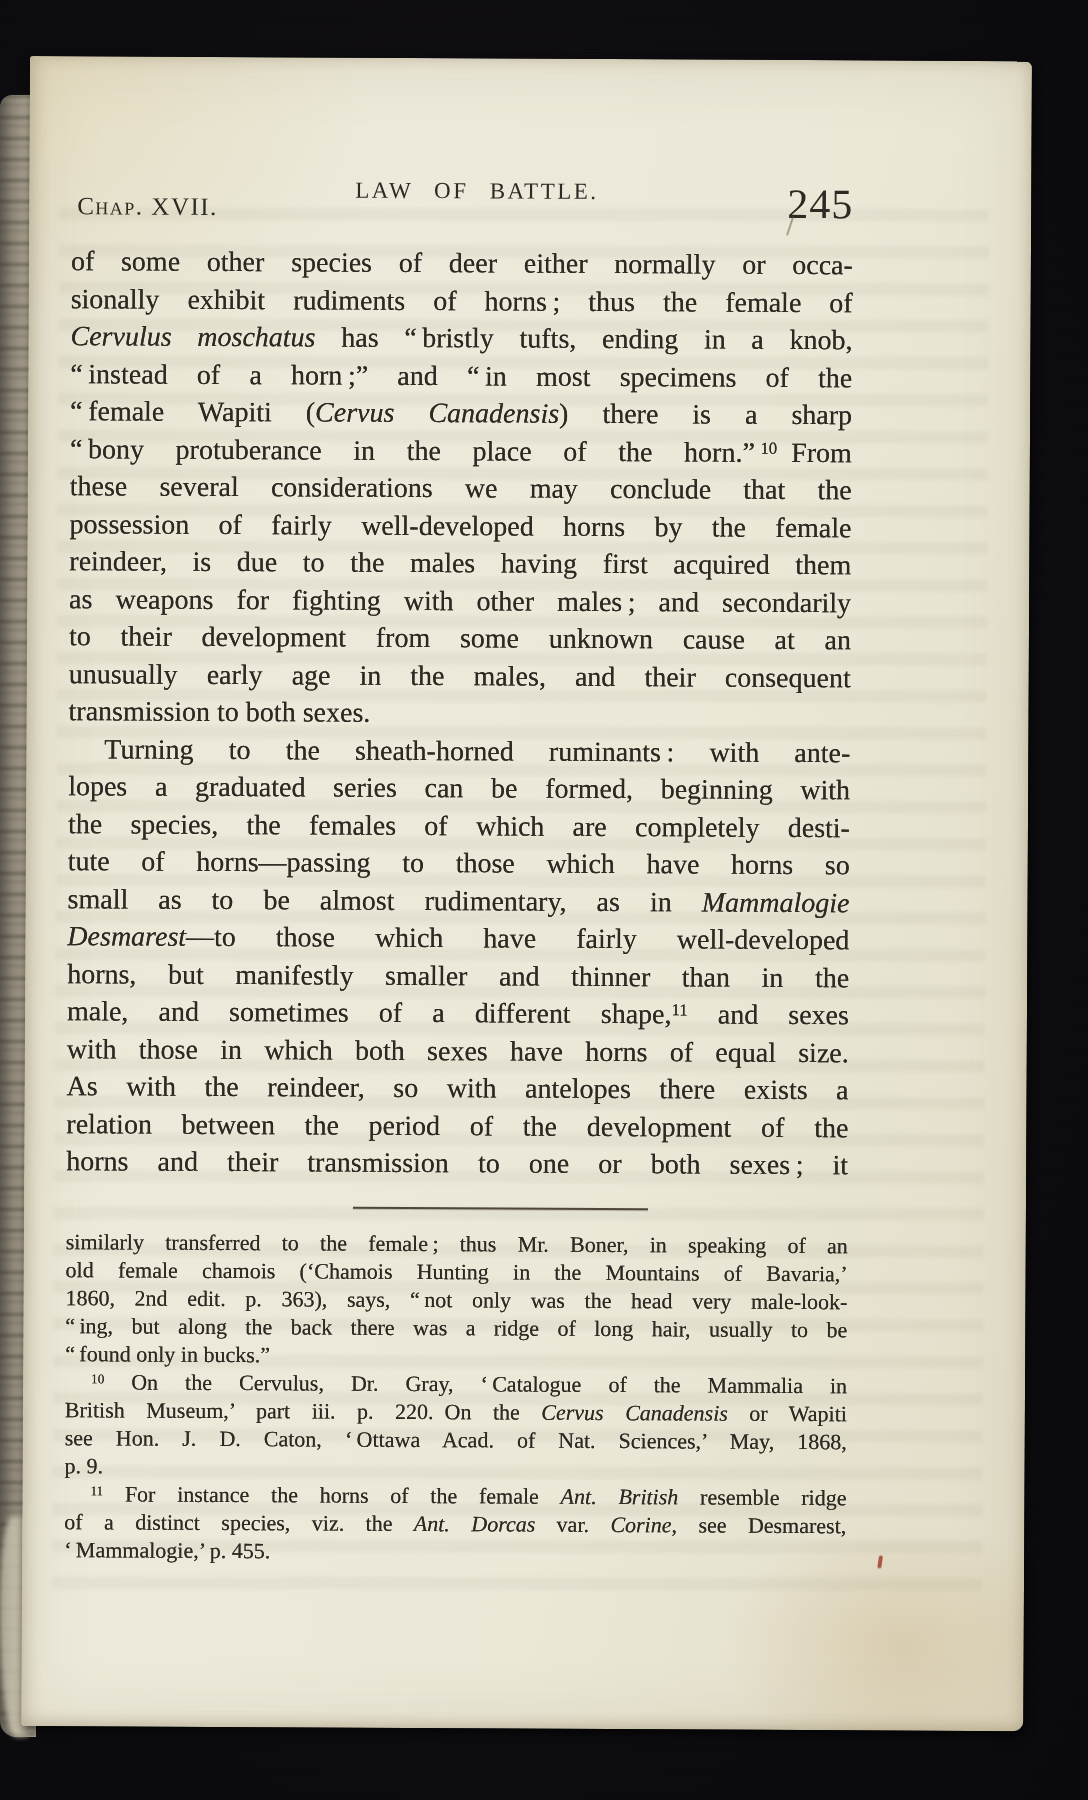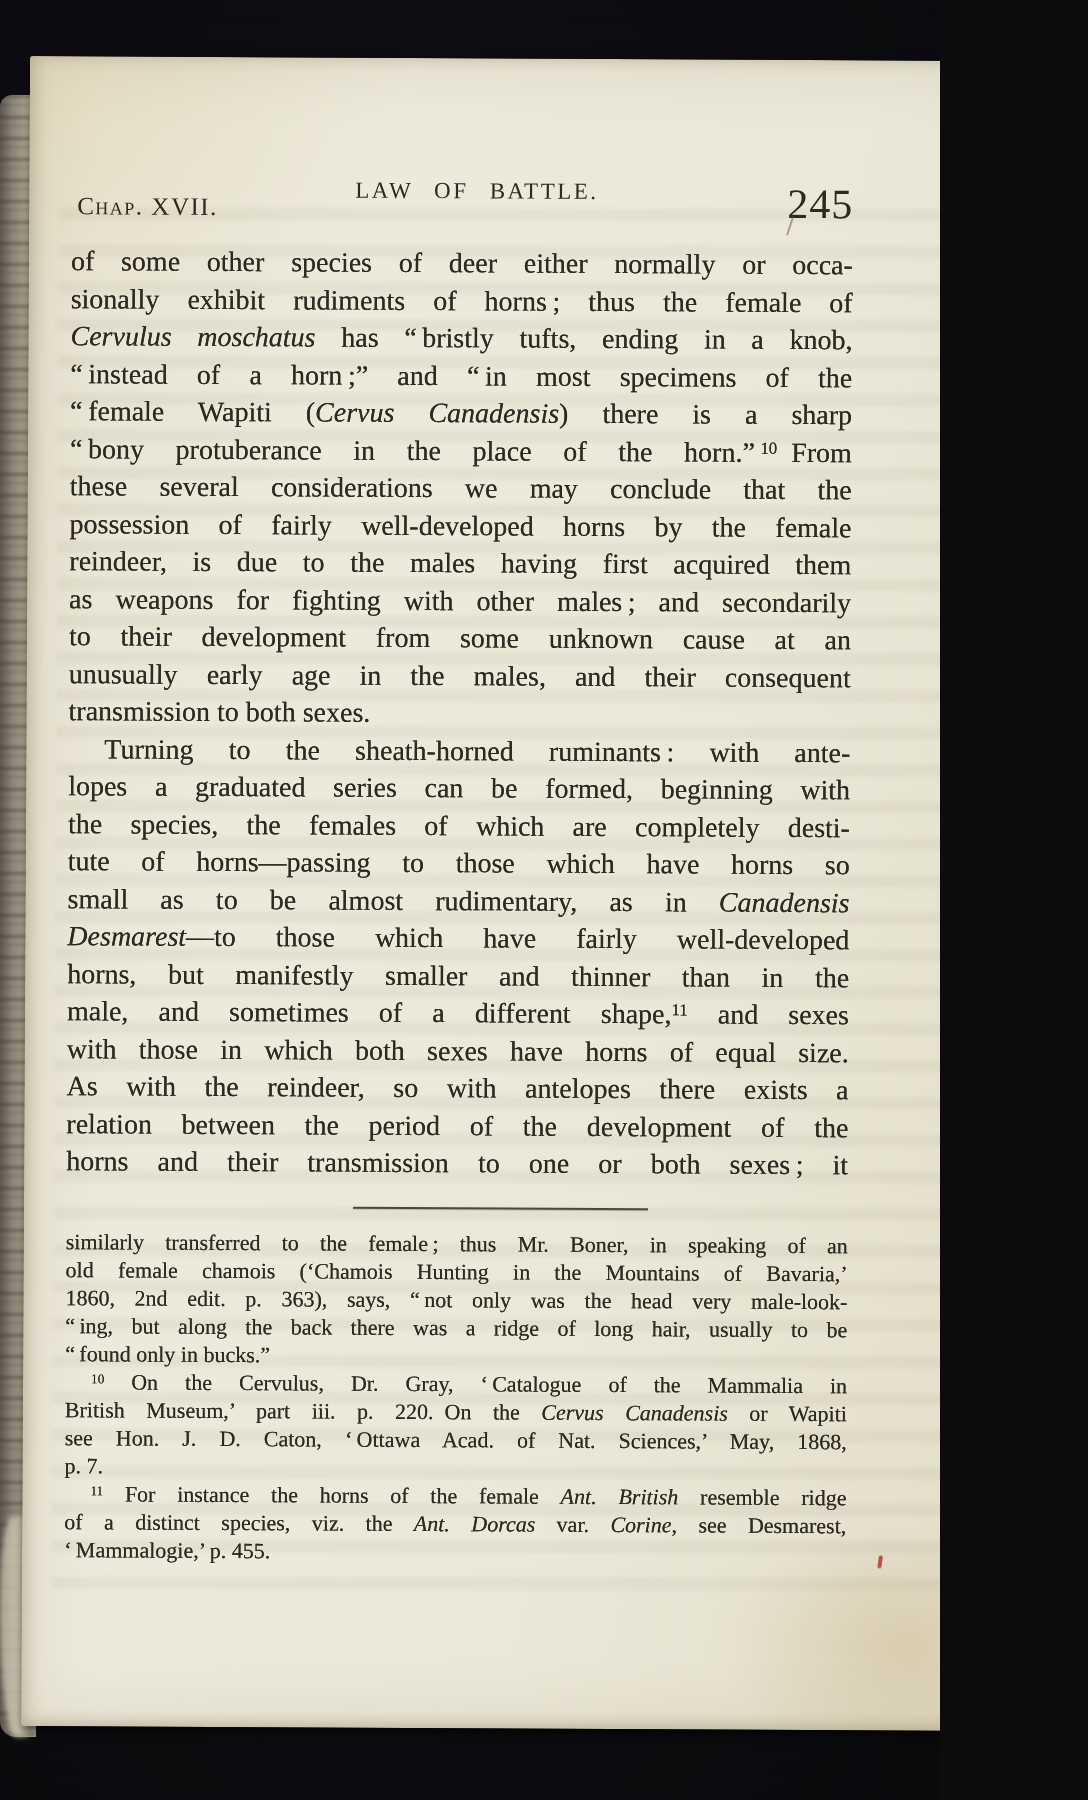--- a/index.html
+++ b/index.html
@@ -2,21 +2,21 @@
 <html><head>
 <meta charset="utf-8">
 <style>
   html,body{margin:0;padding:0;}
   body{
     width:1088px;height:1800px;
     background:#0d0b0e;
     font-family:"Liberation Serif","DejaVu Serif",serif;
     overflow:hidden;
   }
-  .stage{position:relative;width:940px;height:1800px;overflow:hidden;
+  .stage{position:relative;width:1088px;height:1800px;overflow:hidden;
     background:
       radial-gradient(ellipse at 45% 40%, #14121680 0%, #0a090c 100%),
       repeating-linear-gradient(to bottom, #151218 0 1px, #0c0a0e 1px 3px);
   }
   
   .page-edges{
     position:absolute;left:0;top:95px;width:36px;height:1642px;
     background:linear-gradient(to right,#5d594f,#8d8677 35%,#a59e8c 70%,#b2aa97 100%);
     border-radius:12px 0 0 16px;
   }
@@ -135,42 +135,42 @@
           <div class="line"><span>possession of fairly well-developed horns by the female</span></div>
           <div class="line"><span>reindeer, is due to the males having first acquired them</span></div>
           <div class="line"><span>as weapons for fighting with other males ; and secondarily</span></div>
           <div class="line"><span>to their development from some unknown cause at an</span></div>
           <div class="line"><span>unusually early age in the males, and their consequent</span></div>
           <div class="line end"><span>transmission to both sexes.</span></div>
           <div class="line indent"><span>Turning to the sheath-horned ruminants : with ante-</span></div>
           <div class="line"><span>lopes a graduated series can be formed, beginning with</span></div>
           <div class="line"><span>the species, the females of which are completely desti-</span></div>
           <div class="line"><span>tute of horns—passing to those which have horns so</span></div>
-          <div class="line"><span>small as to be almost rudimentary, as in </span><span class="it">Canadensis</span></div>
+          <div class="line"><span>small as to be almost rudimentary, as in </span><span class="it">Mammalogie</span></div>
           <div class="line"><span class="it">Desmarest</span><span>—to those which have fairly well-developed</span></div>
           <div class="line"><span>horns, but manifestly smaller and thinner than in the</span></div>
           <div class="line"><span>male, and sometimes of a different shape,</span><sup>11</sup><span> and sexes</span></div>
           <div class="line"><span>with those in which both sexes have horns of equal size.</span></div>
           <div class="line"><span>As with the reindeer, so with antelopes there exists a</span></div>
           <div class="line"><span>relation between the period of the development of the</span></div>
           <div class="line"><span>horns and their transmission to one or both sexes ; it</span></div>
         </div>
 
       <div class="fn-rule"></div>
 
       <div class="footnotes">
           <div class="fn-line"><span>similarly transferred to the female ; thus Mr. Boner, in speaking of an</span></div>
           <div class="fn-line"><span>old female chamois (‘Chamois Hunting in the Mountains of Bavaria,’</span></div>
           <div class="fn-line"><span>1860, 2nd edit. p. 363), says, “ not only was the head very male-look-</span></div>
           <div class="fn-line"><span>“ ing, but along the back there was a ridge of long hair, usually to be</span></div>
           <div class="fn-line end"><span>“ found only in bucks.”</span></div>
           <div class="fn-line indent"><sup>10</sup><span> On the Cervulus, Dr. Gray, ‘ Catalogue of the Mammalia in</span></div>
           <div class="fn-line"><span>British Museum,’ part iii. p. 220. On the </span><span class="it">Cervus Canadensis</span><span> or Wapiti</span></div>
           <div class="fn-line"><span>see Hon. J. D. Caton, ‘ Ottawa Acad. of Nat. Sciences,’ May, 1868,</span></div>
-          <div class="fn-line end"><span>p. 7.</span></div>
+          <div class="fn-line end"><span>p. 9.</span></div>
           <div class="fn-line indent"><sup>11</sup><span> For instance the horns of the female </span><span class="it">Ant. British</span><span> resemble ridge</span></div>
           <div class="fn-line"><span>of a distinct species, viz. the </span><span class="it">Ant. Dorcas</span><span> var. </span><span class="it">Corine</span><span>, see Desmarest,</span></div>
           <div class="fn-line end"><span>‘ Mammalogie,’ p. 455.</span></div>
         </div>
 
     </div>
 
     <div class="folio-mark"></div>
     <div class="red-speck"></div>
 

